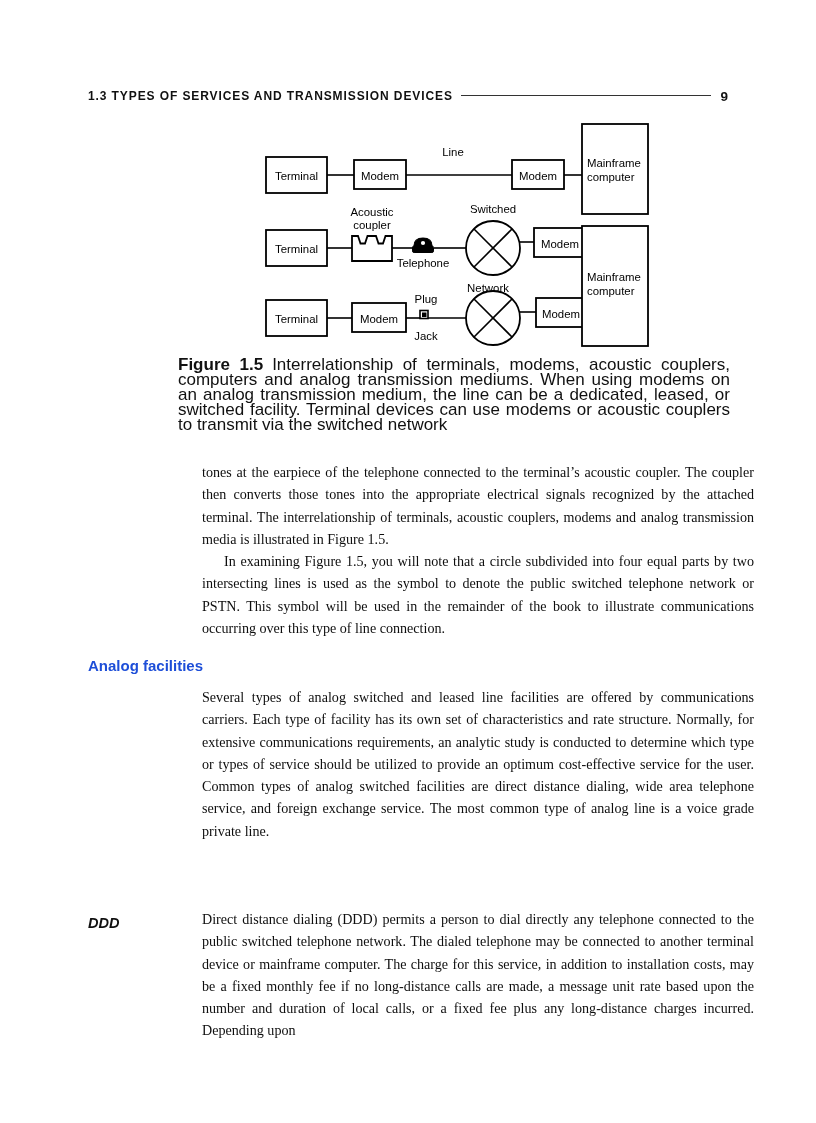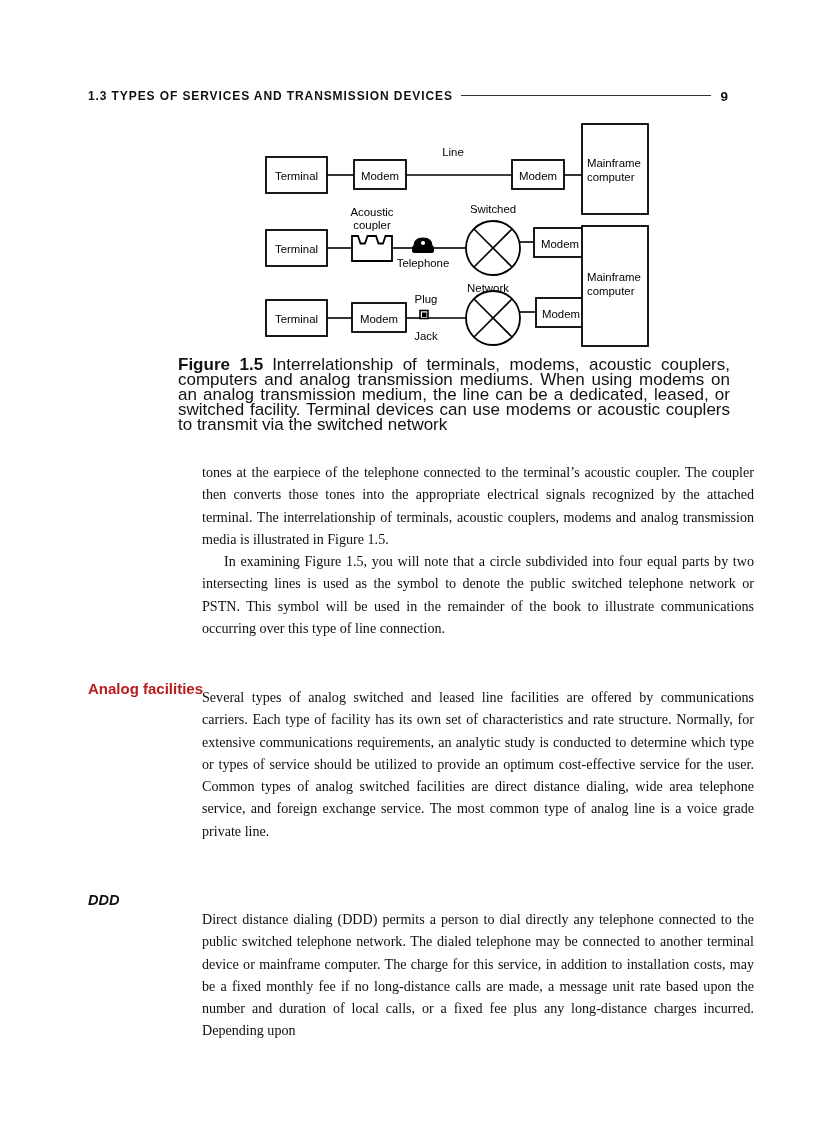--- a/index.html
+++ b/index.html
@@ -94,30 +94,30 @@
   .body-col p + p { text-indent: 22px; }
 
   #para-1 { top: 461px; }
   #para-2 { top: 686px; }
   #para-3 { top: 908px; }
 
   
   .h-section {
     position: absolute;
     left: 88px;
-    top: 668px;
+    top: 645px;
     font-family: "Liberation Sans", sans-serif;
     font-weight: bold;
     font-size: 15px;
-    color: #b91c1c;
+    color: #1d4ed8;
   }
   .h-sub {
     position: absolute;
     left: 88px;
-    top: 877px;
+    top: 900px;
     font-family: "Liberation Sans", sans-serif;
     font-style: italic;
     font-size: 14.5px;
     color: #111;
   }
 </style>
 </head>
 <body>
 
 <div class="page">

